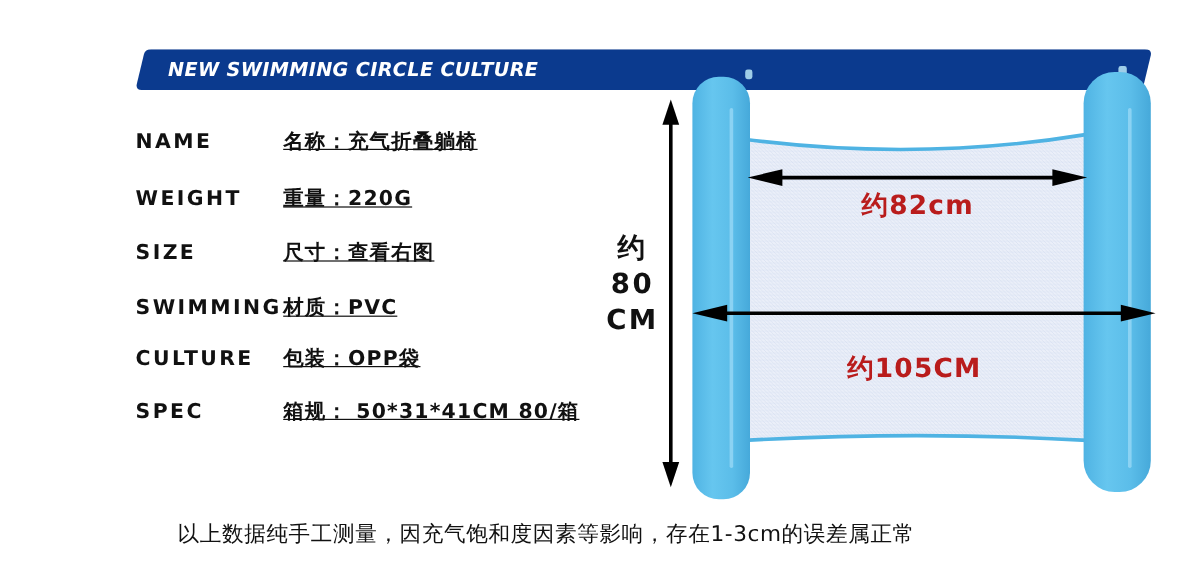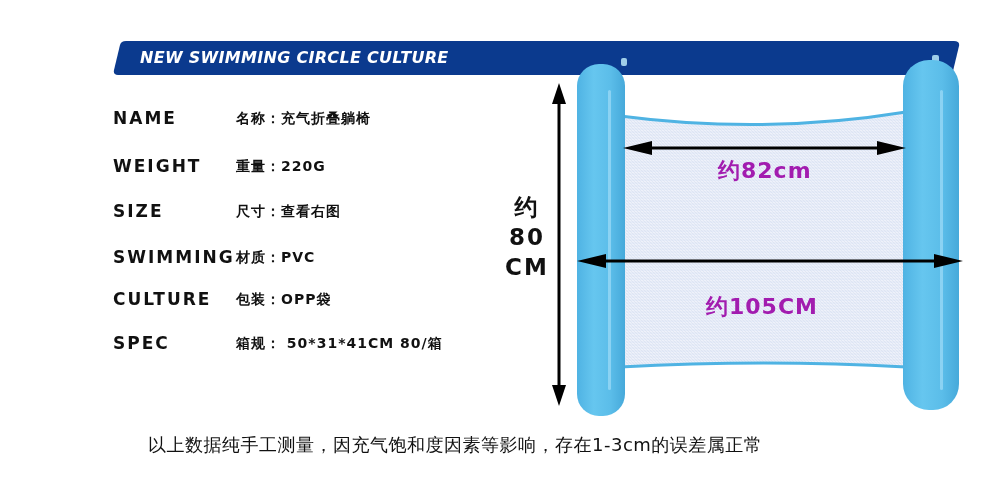--- a/index.html
+++ b/index.html
@@ -6,24 +6,24 @@
   body { width:1000px; height:479px; position:relative; overflow:hidden;
          font-family:"DejaVu Sans","Liberation Sans",sans-serif; color:#111; }
   .banner { position:absolute; left:112px; top:18px; width:848px; height:34px;margin-top:23px; }
   .banner svg { position:absolute; left:0; top:0; }
   .banner-text { position:absolute; left:28px; top:7px; color:#fff; font-weight:bold;
                  font-style:italic; font-size:16px; letter-spacing:0.3px;
                  font-family:"DejaVu Sans",sans-serif; }
   .specs { position:absolute; left:113px; top:0; }
   .spec-row { position:absolute; left:0; white-space:nowrap; height:24px; line-height:24px; }
   .spec-key { position:absolute; left:0; font-weight:bold; font-size:17px; letter-spacing:2px; }
-  .spec-val { position:absolute; left:123px; font-weight:bold; font-size:14px; letter-spacing:1px; }
+  .spec-val { position:absolute; left:123px; font-weight:bold; font-size:17px; letter-spacing:1px;text-decoration:underline; }
   .product { position:absolute; left:540px; top:50px; width:440px; height:380px; }
   .product svg { position:absolute; left:0; top:0; }
-  .dim-label { position:absolute; font-weight:bold; font-size:22px; color:#a21caf; white-space:nowrap; letter-spacing:1px; }
+  .dim-label { position:absolute; font-weight:bold; font-size:22px; color:#b91c1c; white-space:nowrap; letter-spacing:1px; }
   .v-label { position:absolute; left:505px; top:192px; width:44px; text-align:center;
              font-weight:bold; font-size:23px; line-height:30px; letter-spacing:2px; }
   .note { position:absolute; left:148px; top:433px; font-weight:normal; font-size:18px; white-space:nowrap; letter-spacing:0.5px; }
 </style>
 </head>
 <body>
 
 <div class="banner">
   <svg width="848" height="34" viewBox="0 0 848 34">
     <path d="M14 0 L842 0 Q848 0 847 5 L841 30 Q840 34 835 34 L6 34 Q1 34 2 29 L8 4 Q9 0 14 0 Z" fill="#0b3a8e"></path>

